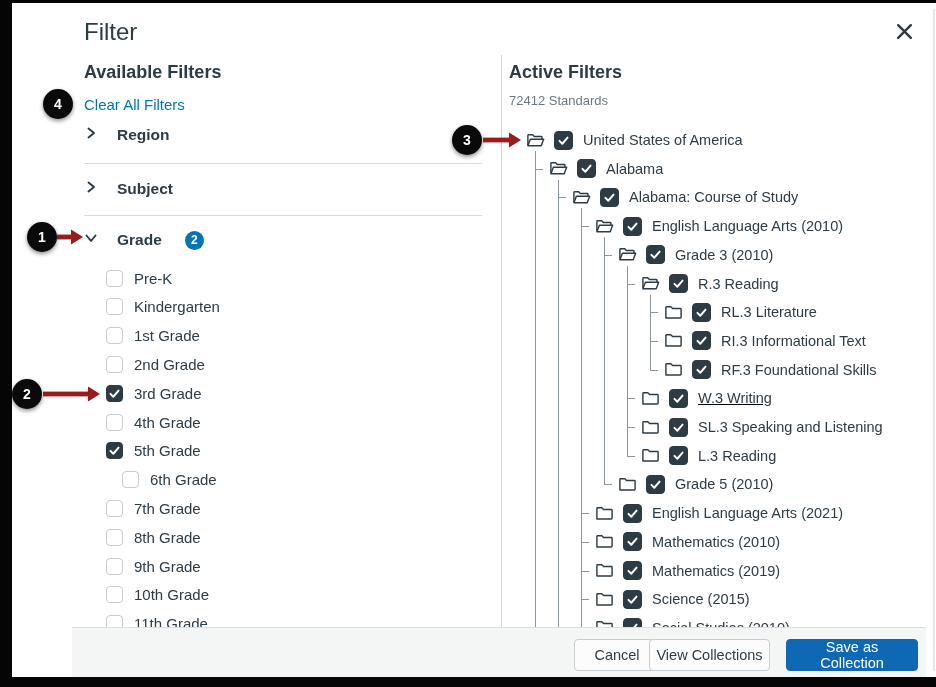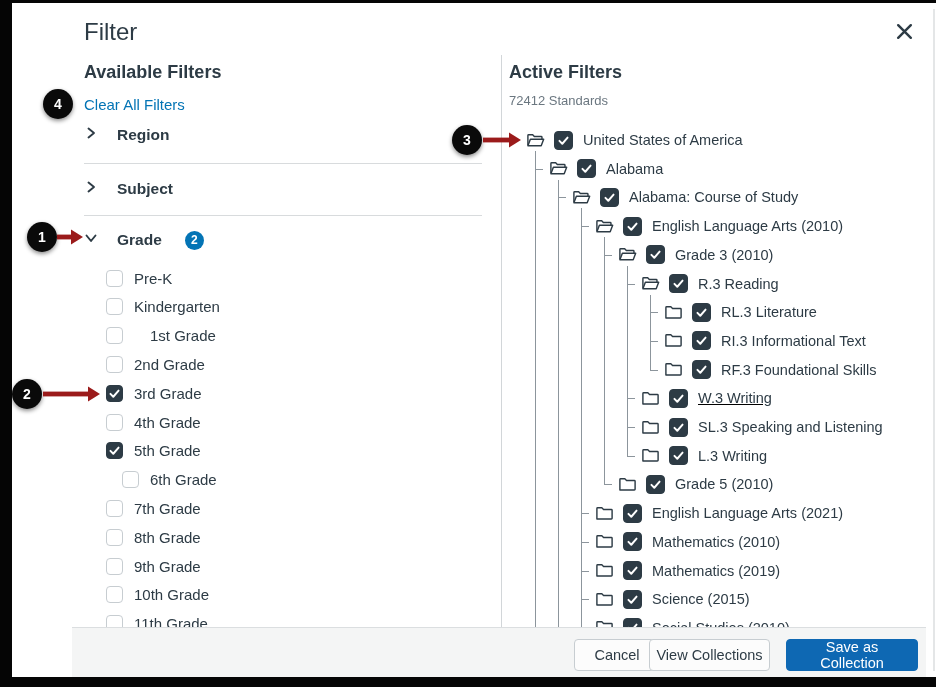--- a/index.html
+++ b/index.html
@@ -83,21 +83,21 @@
 
     <div class="layer">
         <div class="opt-row" style="top: 261px;">
           <span class="cb"></span>
           <span class="opt-label">Pre-K</span>
         </div>
         <div class="opt-row" style="top: 289.8px;">
           <span class="cb"></span>
           <span class="opt-label">Kindergarten</span>
         </div>
-        <div class="opt-row" style="top: 318.6px; gap: 16px;">
+        <div class="opt-row" style="top: 318.6px;">
           <span class="cb"></span>
           <span class="opt-label">1st Grade</span>
         </div>
         <div class="opt-row" style="top: 347.4px;">
           <span class="cb"></span>
           <span class="opt-label">2nd Grade</span>
         </div>
         <div class="opt-row" style="top: 376.2px;">
           <span class="cb checked">
             <svg width="13" height="13" viewBox="0 0 16 16">
@@ -327,21 +327,21 @@
           <span class="folder">
             <svg width="19" height="17" viewBox="0 0 20 17">
               <path d="M2 14.2 V3.2 Q2 2.4 2.8 2.4 H7.2 L9 4.2 h8.2 q.8 0 .8 .8 v8.4 q0 .8 -.8 .8 Z" fill="none" stroke="#2D3B45" stroke-width="1.5" stroke-linejoin="round"></path>
             </svg>
           </span>
           <span class="cb big checked">
             <svg width="13" height="13" viewBox="0 0 16 16">
               <path d="M3 8.5 L6.5 12 L13 4.5" fill="none" stroke="#fff" stroke-width="2.4" stroke-linecap="round" stroke-linejoin="round"></path>
             </svg>
           </span>
-          <span class="tree-label">L.3 Writing</span>
+          <span class="tree-label">L.3 Reading</span>
         </div>
         <div class="tree-row" style="top: 467.4px; left: 606px;">
           <span class="folder">
             <svg width="19" height="17" viewBox="0 0 20 17">
               <path d="M2 14.2 V3.2 Q2 2.4 2.8 2.4 H7.2 L9 4.2 h8.2 q.8 0 .8 .8 v8.4 q0 .8 -.8 .8 Z" fill="none" stroke="#2D3B45" stroke-width="1.5" stroke-linejoin="round"></path>
             </svg>
           </span>
           <span class="cb big checked">
             <svg width="13" height="13" viewBox="0 0 16 16">
               <path d="M3 8.5 L6.5 12 L13 4.5" fill="none" stroke="#fff" stroke-width="2.4" stroke-linecap="round" stroke-linejoin="round"></path>

